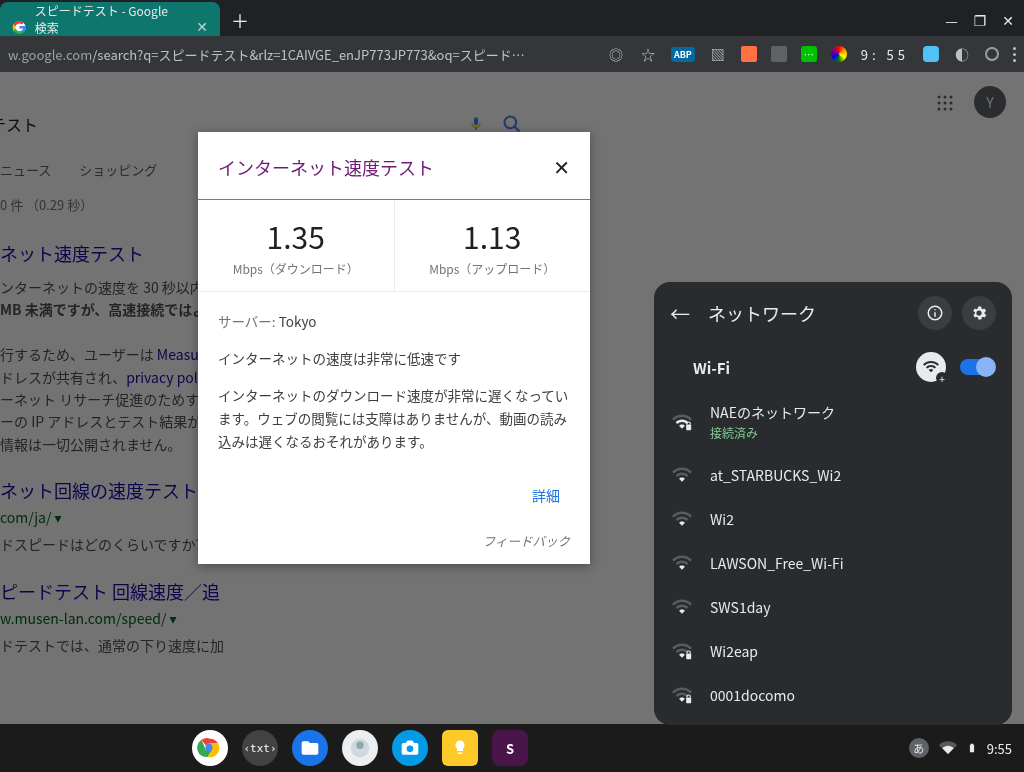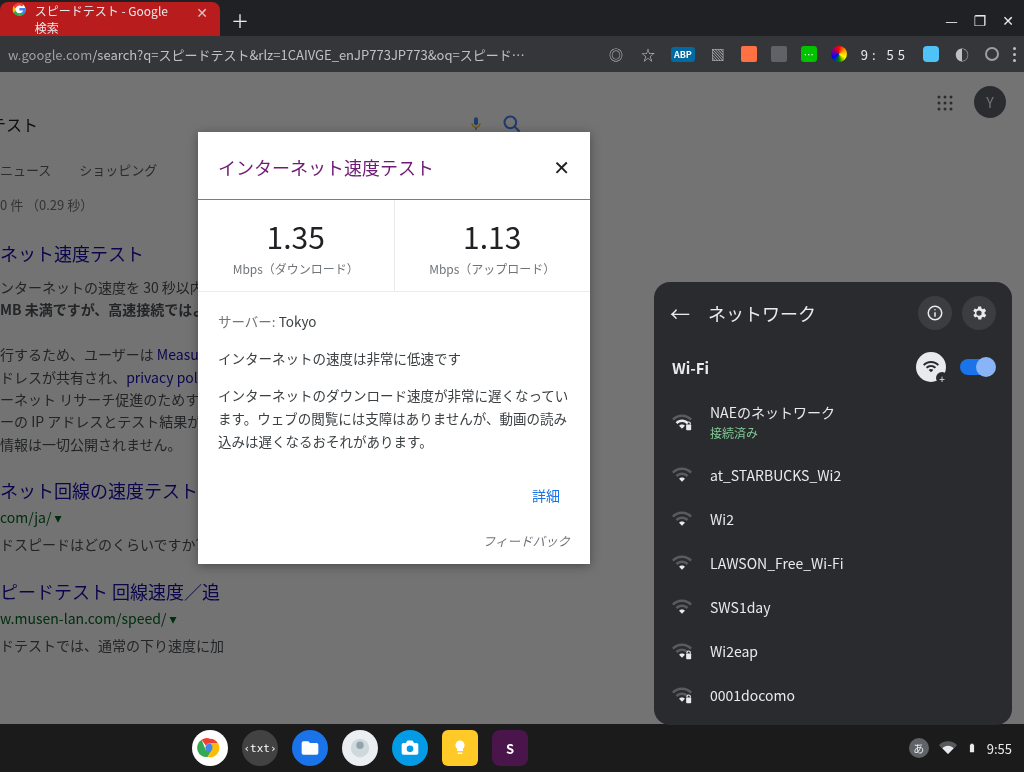--- a/index.html
+++ b/index.html
@@ -1,20 +1,20 @@
 <!DOCTYPE html>
 <html><head>
 <meta charset="utf-8">
 <style>
   * { margin:0; padding:0; box-sizing:border-box; font-family: "Noto Sans CJK JP", "Helvetica Neue", Arial, sans-serif; }
   html,body { width:1024px; height:772px; overflow:hidden; background:#000; }
 
   
   .tabbar { height:36px; background:#202124; display:flex; align-items:flex-end; color:#e8eaed; }
-  .tab { display:flex; align-items:flex-start; gap:8px; height:34px; background:#b91c1c; border-radius:8px 8px 0 0; padding:0 12px; margin-top:2px; max-width:220px; font-size:12px; color:#e8eaed; }
+  .tab { display:flex; align-items:flex-end; gap:8px; height:34px; background:#0f766e; border-radius:8px 8px 0 0; padding:0 12px; margin-top:2px; max-width:220px; font-size:12px; color:#e8eaed; }
   .tab .favicon { width:16px; height:16px; }
   .tab .x { font-size:14px; opacity:.8; margin-left:6px; }
   .newtab { width:28px; height:28px; display:flex; align-items:center; justify-content:center; color:#e8eaed; font-size:18px; margin-left:6px; margin-bottom:2px;}
   .wincontrols { margin-left:auto; display:flex; gap:16px; padding:0 10px 6px 0; color:#e8eaed; font-size:14px;}
   .wincontrols span { cursor:pointer; }
 
   
   .omnirow { height:36px; background:#35363a; display:flex; align-items:center; padding:0 8px; color:#9aa0a6; font-size:13px; }
   .omni-text { flex:0 0 auto; white-space:nowrap; overflow:hidden; }
   .omni-text .dim { color:#9aa0a6; }
@@ -69,21 +69,21 @@
   .feedback { text-align:right; color:#70757a; font-size:12.5px; padding:0 20px 14px 0; font-style:italic;}
 
   
   .qs { position:absolute; right:12px; top:282px; width:358px; background:#2a2b2e; border-radius:16px; color:#e8eaed; z-index:6; padding-bottom:8px;}
   .qs-head { display:flex; align-items:center; padding:14px 16px;}
   .qs-back { font-size:20px; color:#e8eaed; cursor:pointer;}
   .qs-title { font-size:18px; margin-left:18px;}
   .qs-head-actions { margin-left:auto; display:flex; gap:10px;}
   .qs-iconbtn { width:34px; height:34px; border-radius:50%; background:#3c3d40; display:flex; align-items:center; justify-content:center; color:#e8eaed; cursor:pointer;}
   .qs-section { padding:8px 18px 8px 18px;}
-  .qs-section .row1 { display:flex; align-items:center;}
+  .qs-section .row1 { display:flex; align-items:center;margin-left:21px;}
   .qs-section .row1 .label { font-size:15px; font-weight:600;}
   .qs-section .row1 .spacer { flex:1;}
   .addbtn { width:30px; height:30px; border-radius:50%; background:#e8eaed; color:#2a2b2e; display:flex; align-items:center; justify-content:center; font-size:14px; margin-right:14px; position:relative;}
   .addbtn::after { content:"+"; position:absolute; right:-2px; bottom:-2px; width:12px; height:12px; background:#2a2b2e; color:#e8eaed; border-radius:50%; font-size:10px; display:flex; align-items:center; justify-content:center;}
   .toggle { width:34px; height:16px; background:#1a73e8; border-radius:10px; position:relative;}
   .toggle::after { content:""; position:absolute; right:-2px; top:-2px; width:20px; height:20px; background:#8ab4f8; border-radius:50%;}
   .net-item { display:flex; align-items:center; gap:18px; padding:12px 18px; cursor:pointer;}
   .net-item .ssid { font-size:14px;}
   .net-item .status { font-size:12px; color:#81c995; margin-top:2px;}
   .wifi-icon { width:20px; height:20px; display:flex; align-items:center; justify-content:center;}

